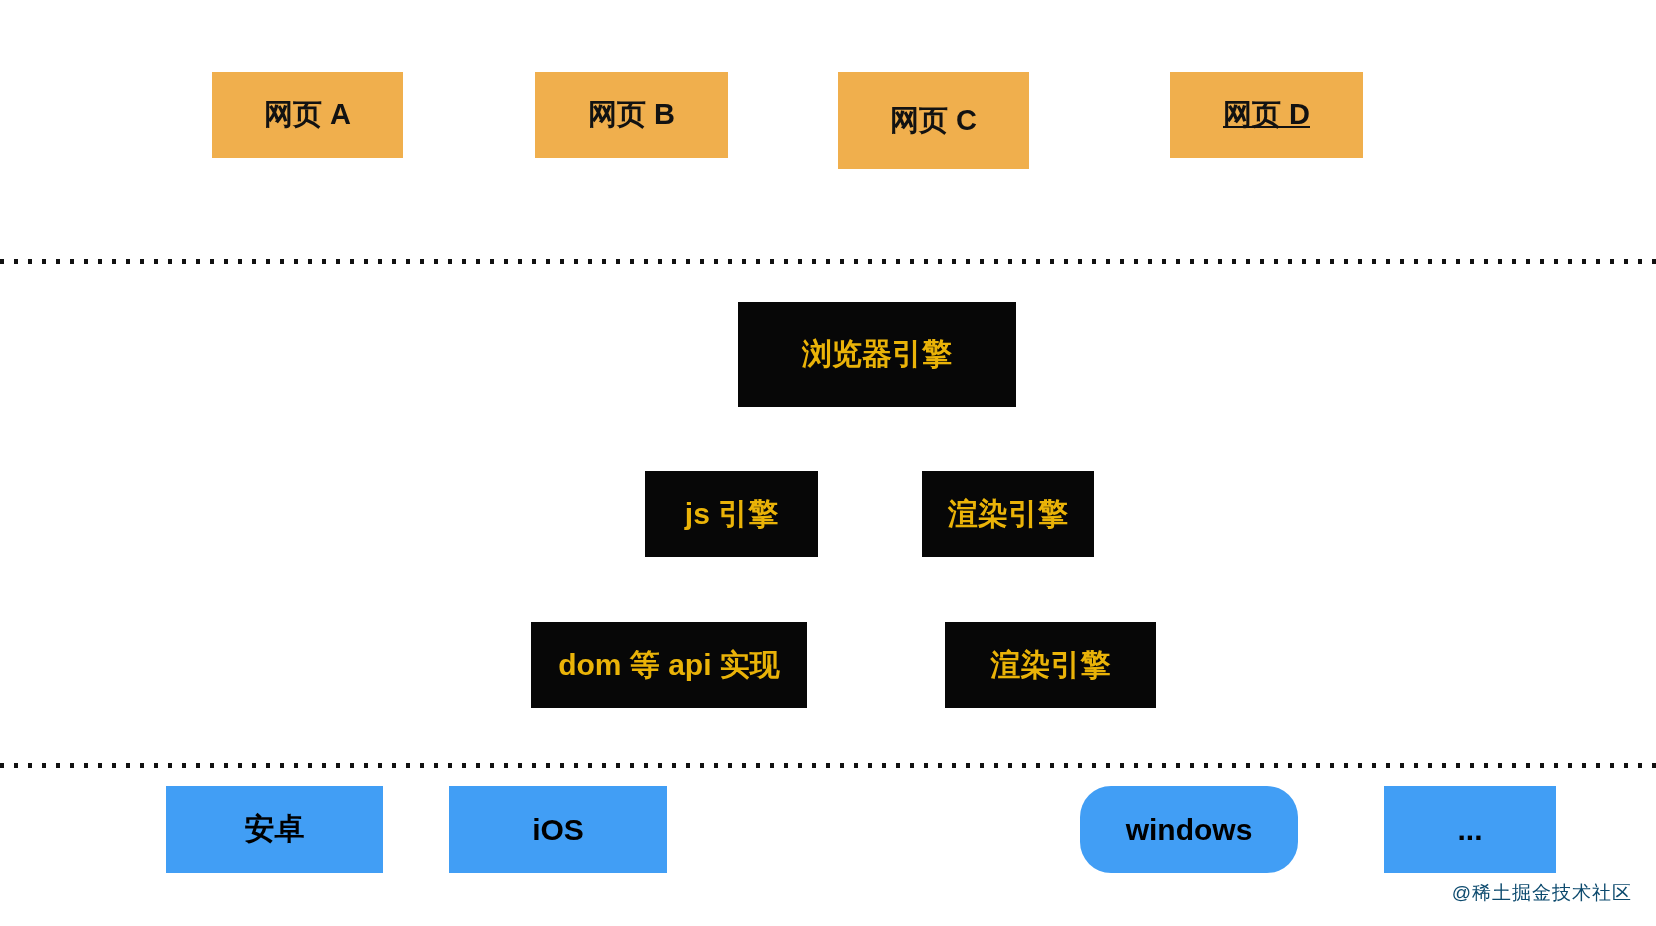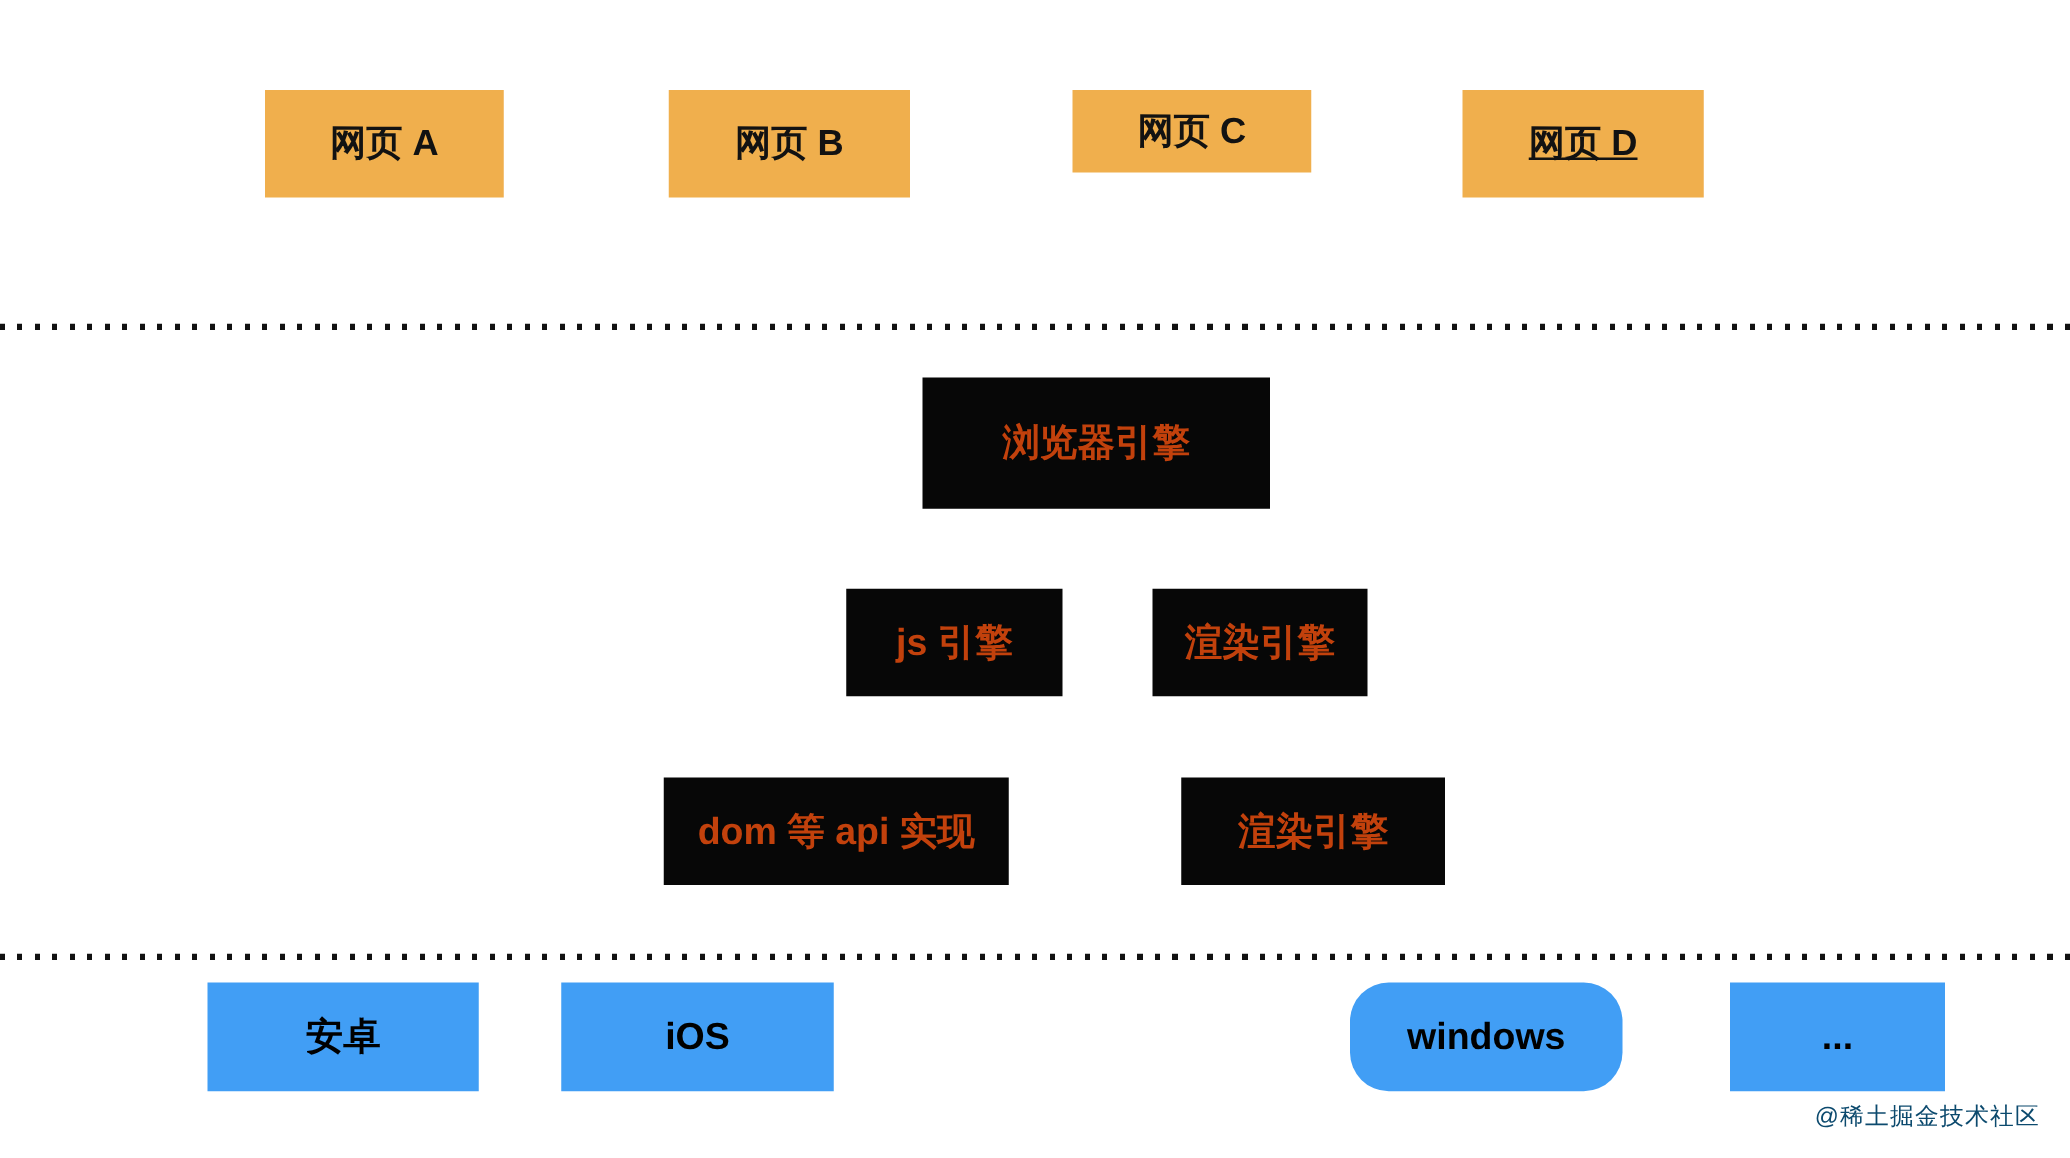--- a/index.html
+++ b/index.html
@@ -24,48 +24,48 @@
     white-space: nowrap;
     box-sizing: border-box;
   }
   .page {
     background: #F0AF4D;
     color: #121212;
     font-size: 29px;
   }
   .engine {
     background: #070707;
-    color: #c2410c;
+    color: #eab308;
     font-size: 30px;
   }
   .os {
     background: #419EF5;
     color: #000000;
     font-size: 30px;
   }
   .dotted {
     position: absolute;
     left: 0;
     width: 1656px;
     height: 5px;
     background-image: repeating-linear-gradient(to right,
       #111111 0px, #111111 4px,
       transparent 4px, transparent 14px);
   }
   
   #page-a { left: 212px;  top: 72px; width: 191px; height: 86px; }
   #page-b { left: 535px;  top: 72px; width: 193px; height: 86px; }
-  #page-c { left: 858px;  top: 72px; width: 191px; height: 66px; }
+  #page-c { left: 838px;  top: 72px; width: 191px; height: 97px; }
   #page-d { left: 1170px; top: 72px; width: 193px; height: 86px; text-decoration: underline; }
   
   #divider-top    { top: 259px; }
   #divider-bottom { top: 763px; }
   
   #browser-engine { left: 738px; top: 302px; width: 278px; height: 105px; }
-  #js-engine      { left: 677px; top: 471px; width: 173px; height: 86px; }
+  #js-engine      { left: 645px; top: 471px; width: 173px; height: 86px; }
   #render-engine  { left: 922px; top: 471px; width: 172px; height: 86px; font-family: Liberation Serif, serif; }
   #dom-api-impl   { left: 531px; top: 622px; width: 276px; height: 86px; }
   #render-impl    { left: 945px; top: 622px; width: 211px; height: 86px; }
   
   #os-android { left: 166px;  top: 786px; width: 217px; height: 87px; }
   #os-ios     { left: 449px;  top: 786px; width: 218px; height: 87px; }
   #os-linux   { left: 752px;  top: 786px; width: 218px; height: 87px; }
   #os-windows { left: 1080px; top: 786px; width: 218px; height: 87px; border-radius: 31px; }
   #os-more    { left: 1384px; top: 786px; width: 172px; height: 87px; }
   .watermark {

